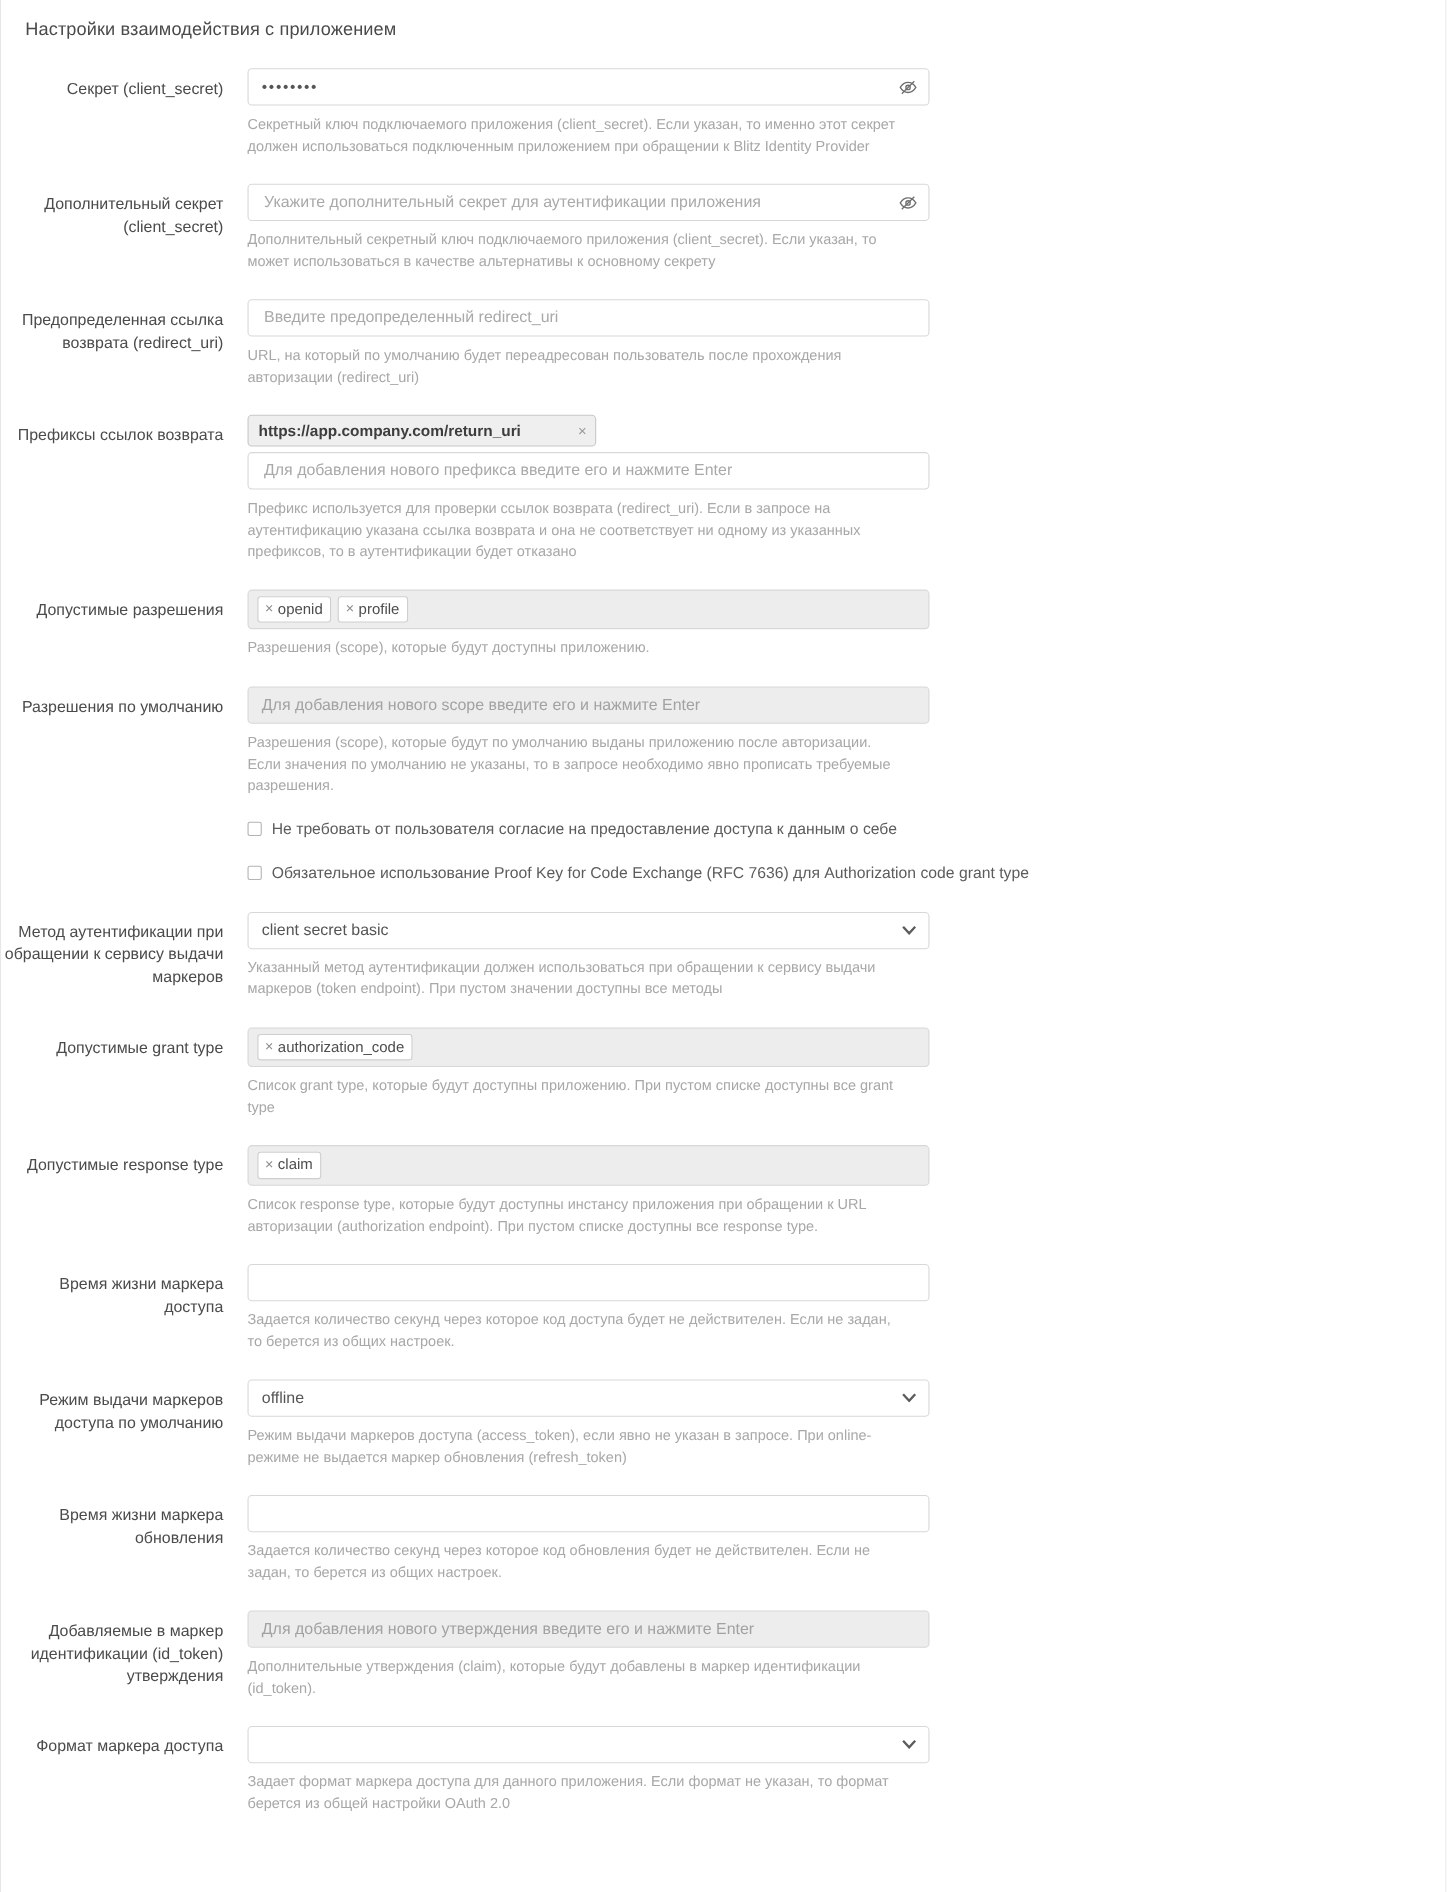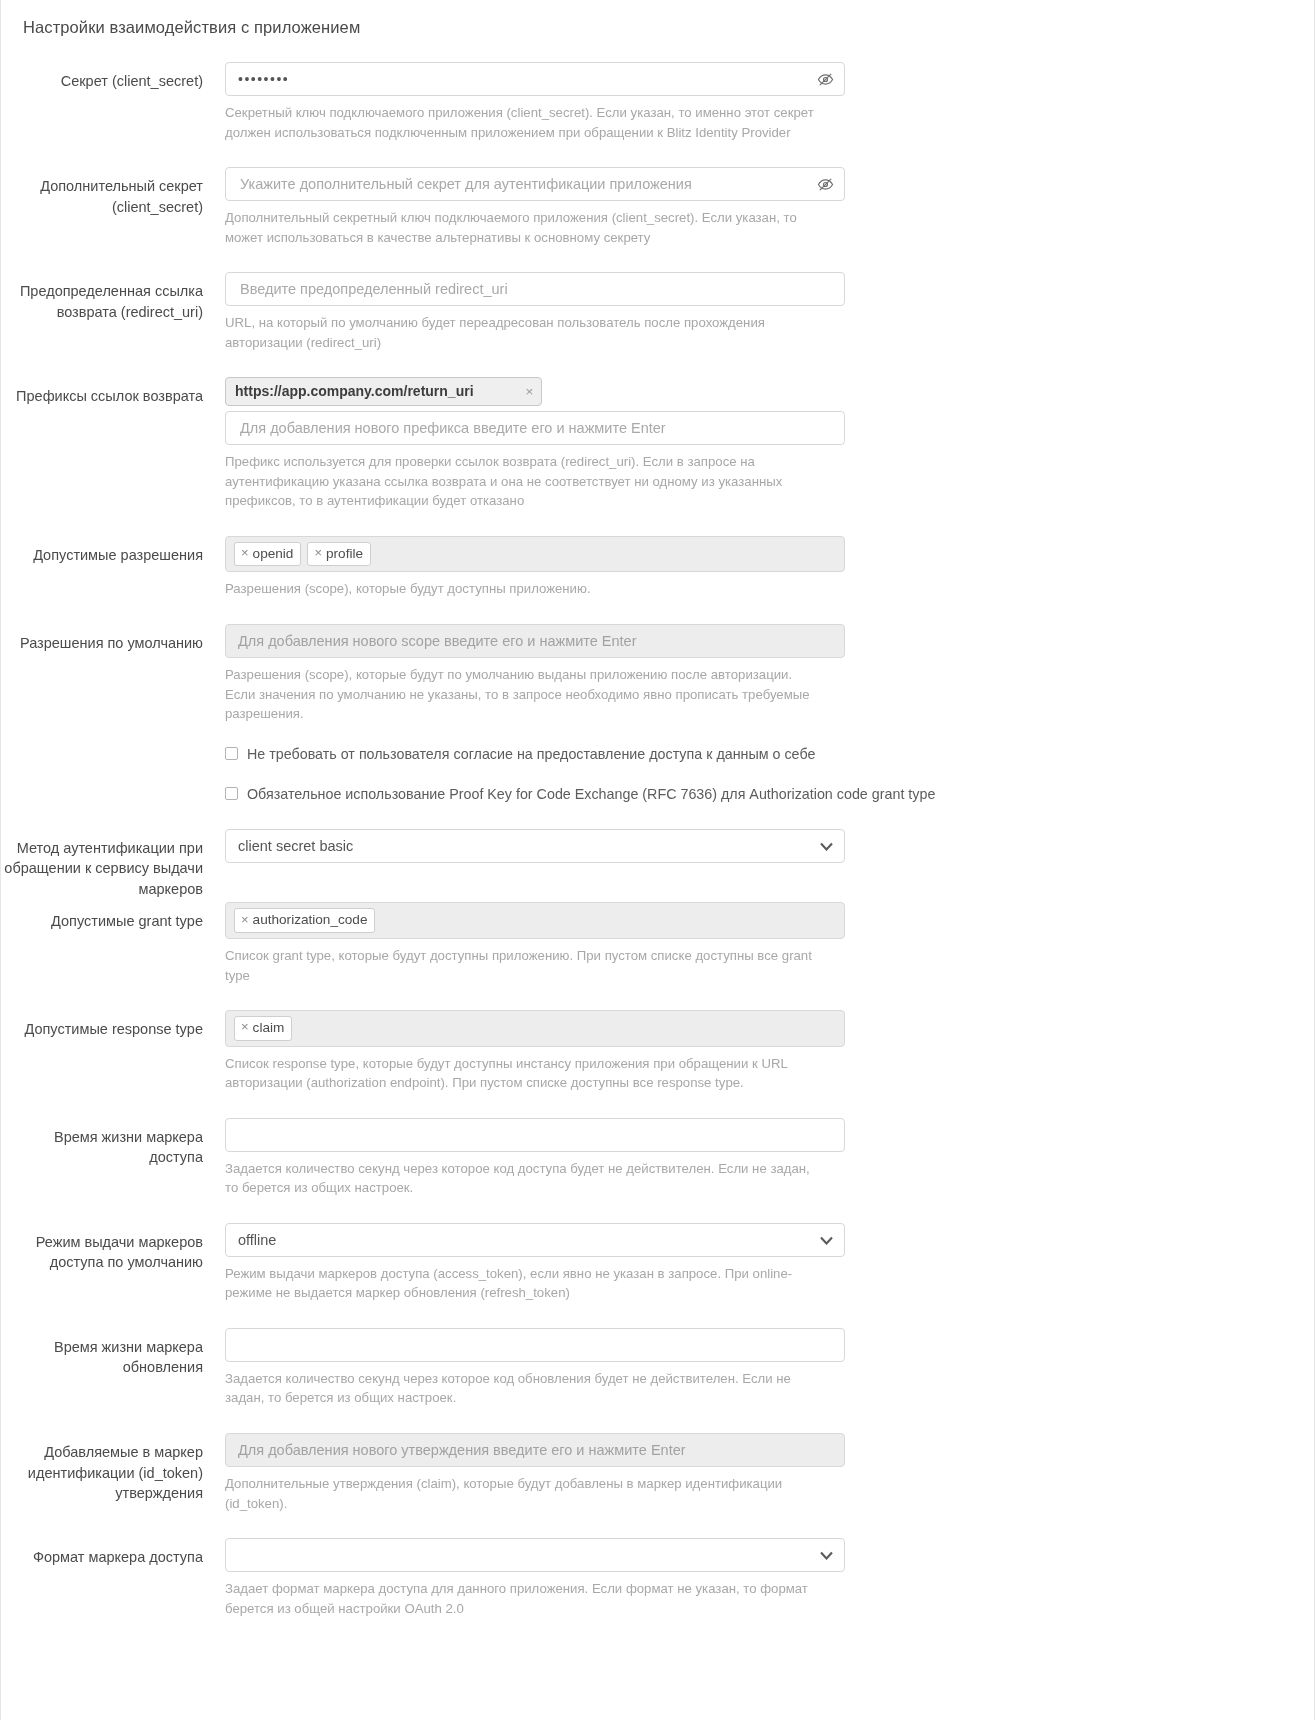--- a/index.html
+++ b/index.html
@@ -314,20 +314,21 @@
         <div class="selwrap">
           <select class="ctrl">
             <option>client secret basic</option>
           </select>
           <span class="caret">
             <svg width="13" height="9" viewBox="0 0 13 9">
                 <path d="M1 1.5 L6.5 7.5 L12 1.5" fill="none" stroke="currentColor" stroke-width="2.1"></path>
               </svg>
           </span>
         </div>
+        <div class="hint">Указанный метод аутентификации должен использоваться при обращении к сервису выдачи маркеров (token endpoint). При пустом значении доступны все методы</div>
       </div>
     </div>
 
     <div class="row">
       <div class="label-col">Допустимые grant type</div>
       <div class="field-col">
         <div class="tagbox">
           <span class="tag">
             <span class="x">×</span>
             <span>authorization_code</span>

